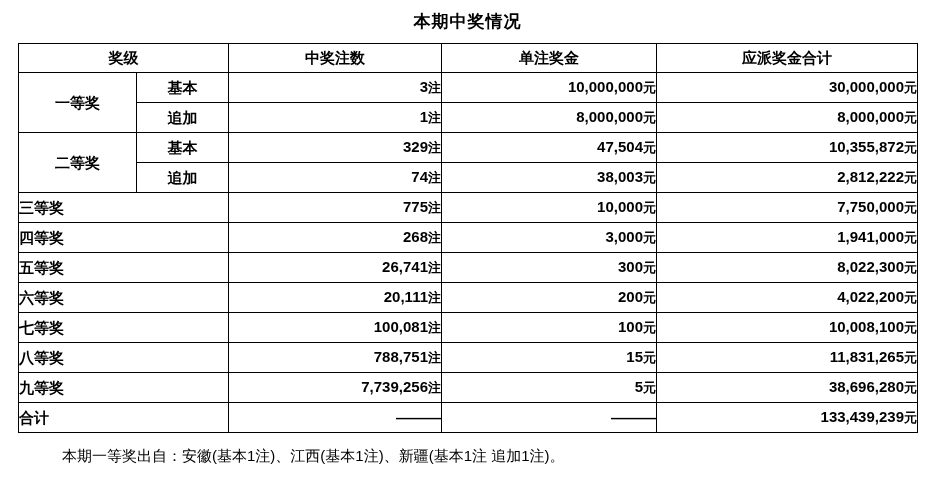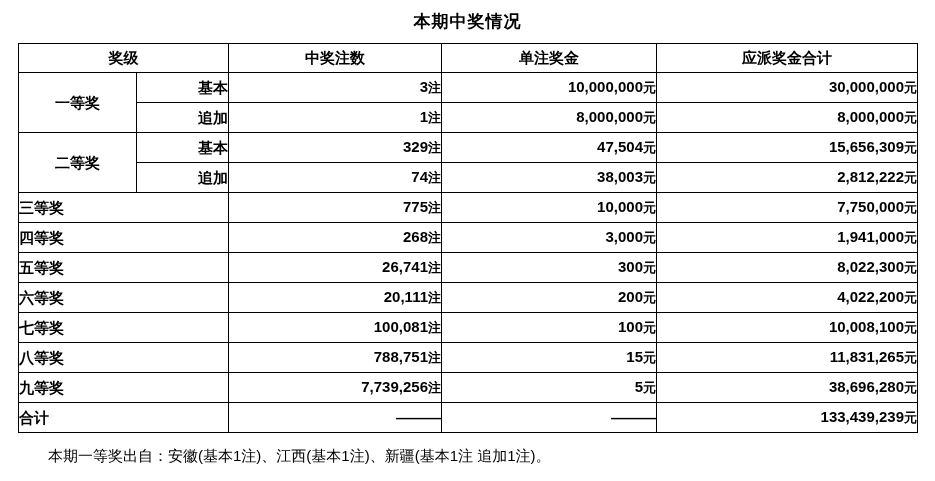--- a/index.html
+++ b/index.html
@@ -47,42 +47,42 @@
     font-weight: bold;
   }
   table.prize th {
     text-align: center;
     font-size: 15px;
   }
   .c-level {
     text-align: left;
   }
   .c-sub {
-    text-align: right;
+    text-align: center;
   }
   .num {
     text-align: right;
     padding-right: 6px;
     white-space: nowrap;
   }
   .unit {
     font-size: 13px;
   }
   .dashes {
     text-align: right;
     padding-right: 6px;
     letter-spacing: 0px;
   }
   .merged-level {
     text-align: center;
     vertical-align: middle;
     margin-top: 28px;
   }
   .footnote {
-    padding: 14px 0 0 48px;
+    padding: 14px 0 0 62px;
     font-size: 15px;
   }
   
   col.col-lvl   { width: 118px; }
   col.col-sub   { width: 92px;  }
   col.col-count { width: 213px; }
   col.col-each  { width: 215px; }
   col.col-total { width: 261px; }
 </style>
 </head>
@@ -124,21 +124,21 @@
           <td class="num"><span>1</span><span class="unit">注</span></td>
           <td class="num"><span>8,000,000</span><span class="unit">元</span></td>
           <td class="num"><span>8,000,000</span><span class="unit">元</span></td>
         </tr>
 
         <tr>
           <td class="merged-level" rowspan="2">二等奖</td>
           <td class="c-sub">基本</td>
           <td class="num"><span>329</span><span class="unit">注</span></td>
           <td class="num"><span>47,504</span><span class="unit">元</span></td>
-          <td class="num"><span>15,656,309</span><span class="unit">元</span></td>
+          <td class="num"><span>10,355,872</span><span class="unit">元</span></td>
         </tr>
 
         <tr>
           <td class="c-sub">追加</td>
           <td class="num"><span>74</span><span class="unit">注</span></td>
           <td class="num"><span>38,003</span><span class="unit">元</span></td>
           <td class="num"><span>2,812,222</span><span class="unit">元</span></td>
         </tr>
 
         <tr>

